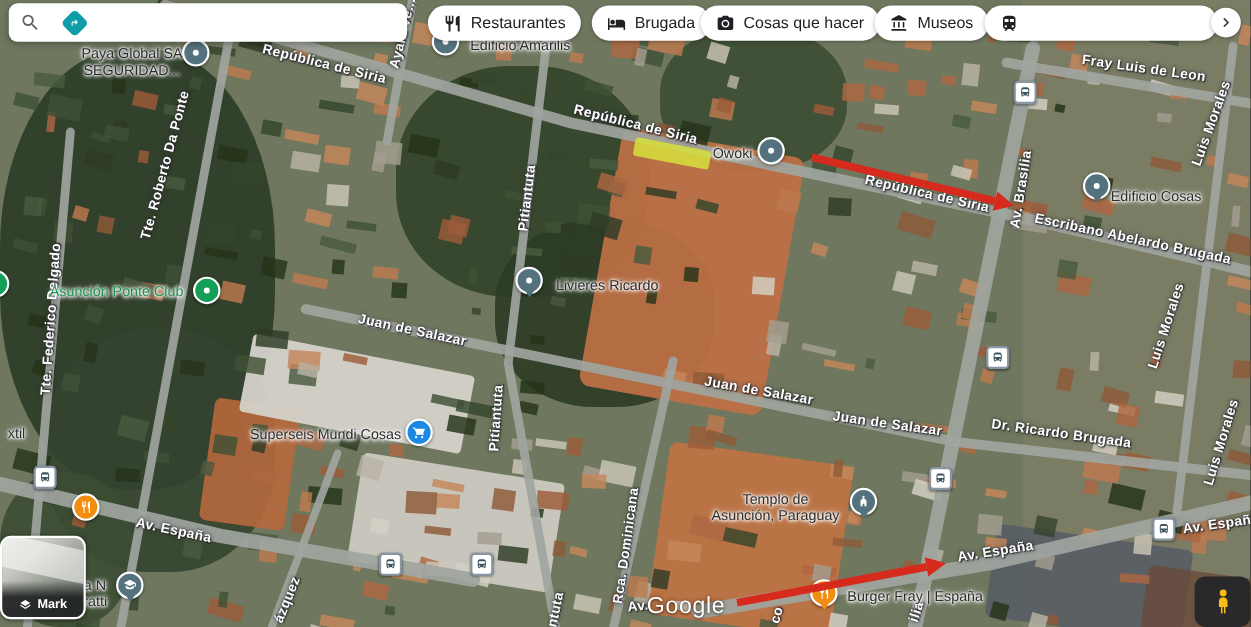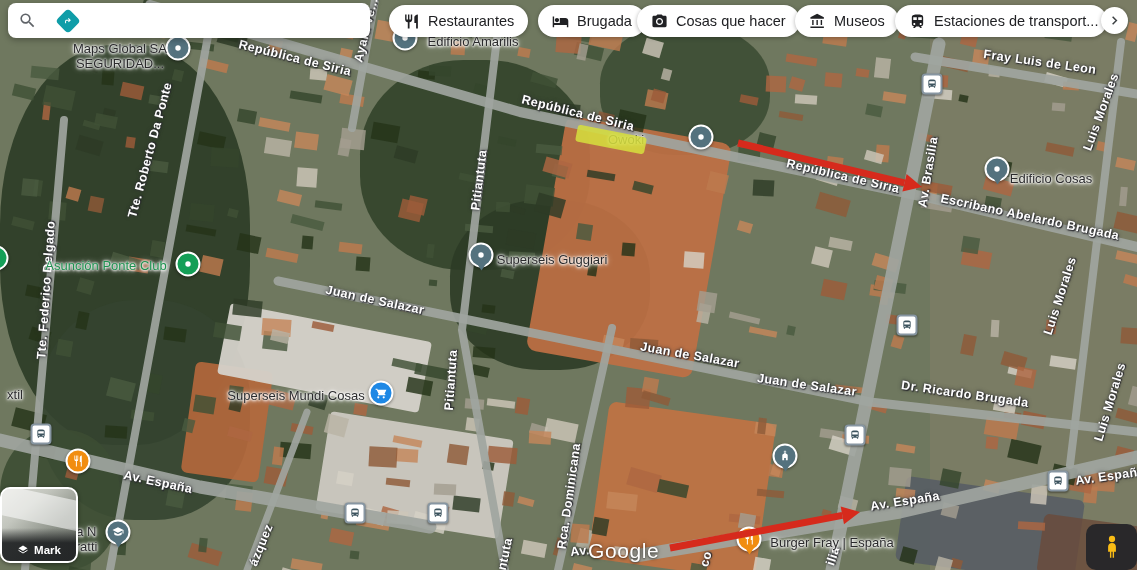--- a/index.html
+++ b/index.html
@@ -486,37 +486,37 @@
         </svg>
       </div>
     </div>
   <div id="pois">
       <div class="marker" style="left: 178px; top: 48px; background: rgb(84, 114, 126);">
         <svg viewBox="0 0 24 24">
           <circle cx="12" cy="12" r="5" fill="#fff"></circle>
         </svg>
       </div>
       <div class="poi-label" style="left: 120px; top: 56px;">
-        <div>Maps Global SA</div>
+        <div>Paya Global SA</div>
         <div>SEGURIDAD...</div>
       </div>
       <div class="marker" style="left: 405px; top: 38px; background: rgb(84, 114, 126);">
         <svg viewBox="0 0 24 24">
           <circle cx="12" cy="12" r="5" fill="#fff"></circle>
         </svg>
       </div>
       <div class="poi-label" style="left: 473px; top: 41px;">
         <div>Edificio Amarilis</div>
       </div>
       <div class="marker" style="left: 701px; top: 137px; background: rgb(84, 114, 126);">
         <svg viewBox="0 0 24 24">
           <circle cx="12" cy="12" r="5" fill="#fff"></circle>
         </svg>
       </div>
-      <div class="poi-label" style="left: 626px; top: 139px;">
+      <div class="poi-label" style="left: 666px; top: 139px;">
         <div>Owoki</div>
       </div>
       <div class="marker" style="left: 997px; top: 169px; background: rgb(84, 114, 126);">
         <div class="pin-tail" style="border-top-color: rgb(84, 114, 126);"></div>
         <svg viewBox="0 0 24 24">
           <circle cx="12" cy="12" r="5" fill="#fff"></circle>
         </svg>
       </div>
       <div class="poi-label" style="left: 1051px; top: 178px;">
         <div>Edificio Cosas</div>
@@ -529,35 +529,39 @@
       <div class="poi-label" style="left: 106px; top: 265px; color: rgb(30, 145, 80);">
         <div>Asunción Ponte Club</div>
       </div>
       <div class="marker" style="left: 481px; top: 255px; background: rgb(84, 114, 126);">
         <div class="pin-tail" style="border-top-color: rgb(84, 114, 126);"></div>
         <svg viewBox="0 0 24 24">
           <circle cx="12" cy="12" r="5" fill="#fff"></circle>
         </svg>
       </div>
       <div class="poi-label" style="left: 552px; top: 259px;">
-        <div>Superseis Guggiari</div>
+        <div>Livieres Ricardo</div>
       </div>
       <div class="marker" style="left: 381px; top: 393px; background: rgb(30, 136, 229);">
         <svg viewBox="0 0 24 24">
           <path fill="#fff" d="M7 18a2 2 0 1 0 .01 4A2 2 0 0 0 7 18zm10 0a2 2 0 1 0 .01 4A2 2 0 0 0 17 18zM7.9 14.5h8.9c.8 0 1.5-.4 1.8-1.1L22 6H5.9L5.2 4H2v2h2l3.4 7.2-1.2 2.8H20v-2H7.4l.5-1.5z"></path>
         </svg>
       </div>
       <div class="poi-label" style="left: 296px; top: 395px;">
         <div>Superseis Mundi Cosas</div>
       </div>
       <div class="marker" style="left: 785px; top: 456px; background: rgb(84, 114, 126);">
         <div class="pin-tail" style="border-top-color: rgb(84, 114, 126);"></div>
         <svg viewBox="0 0 24 24">
           <path fill="#fff" d="M11.3 2h1.4v1.6h1.6V5h-1.6v1.4L17 9.6V20h-3.4v-4.2h-3.2V20H7V9.6l4.3-3.2V5H9.7V3.6h1.6V2z"></path>
         </svg>
+      </div>
+      <div class="poi-label" style="left: 705px; top: 461px;">
+        <div>Templo de</div>
+        <div>Asunción, Paraguay</div>
       </div>
       <div class="marker" style="left: 749px; top: 539px; background: rgb(241, 141, 16);">
         <div class="pin-tail" style="border-top-color: rgb(241, 141, 16);"></div>
         <svg viewBox="0 0 24 24">
           <path fill="#fff" d="M11 9H9.6V2H8.2v7H6.8V2H5.4v7c0 1.7 1.2 3 2.7 3.2V22h1.8v-9.8C11.4 12 12.4 10.7 12.4 9V2H11v7zm4.3-3v8h1.8v8H19V2c-2.2 0-3.7 1.8-3.7 4z"></path>
         </svg>
       </div>
       <div class="poi-label" style="left: 832px; top: 542px;">
         <div>Burger Fray | España</div>
       </div>
@@ -630,21 +634,20 @@
 <button class="chip" style="left:795px">
   <svg viewBox="0 0 24 24">
       <path d="M6.5 10h-2v7h2v-7zm6 0h-2v7h2v-7zm8.5 9H2v2h19v-2zm-2.5-9h-2v7h2v-7zm-7-9L2 6v2h19V6l-9.5-5z"></path>
     </svg>
   <span>Museos</span>
 </button>
 <button class="chip trunc" style="left:895px">
   <svg viewBox="0 0 24 24">
       <path d="M12 2c-4 0-8 .5-8 4v9.5C4 17.43 5.57 19 7.5 19L6 20.5v.5h2.23l2-2H14l2 2H18v-.5L16.5 19c1.93 0 3.5-1.57 3.5-3.5V6c0-3.5-3.58-4-8-4zM7.5 17c-.83 0-1.5-.67-1.5-1.5S6.67 14 7.5 14s1.5.67 1.5 1.5S8.33 17 7.5 17zm3.5-7H6V6h5v4zm2 0V6h5v4h-5zm3.5 7c-.83 0-1.5-.67-1.5-1.5s.67-1.5 1.5-1.5 1.5.67 1.5 1.5-.67 1.5-1.5 1.5z"></path>
     </svg>
-  <span>Estaciones de transport...</span>
 </button>
 <button class="more">
   <svg viewBox="0 0 24 24">
       <path d="M9 6l6 6-6 6"></path>
     </svg>
 </button>
 
 <div class="capas">
   <div class="capas-stripe"></div>
   <div class="capas-bar">

